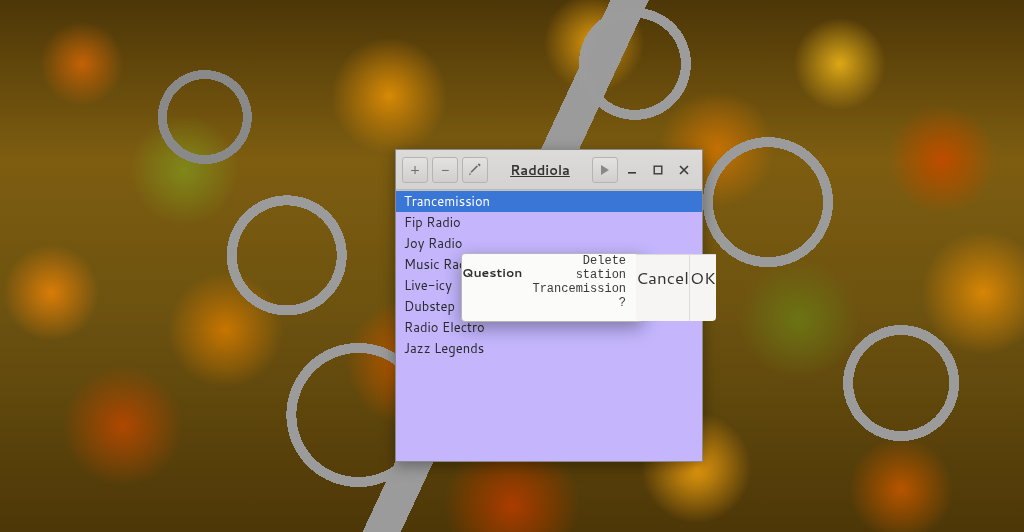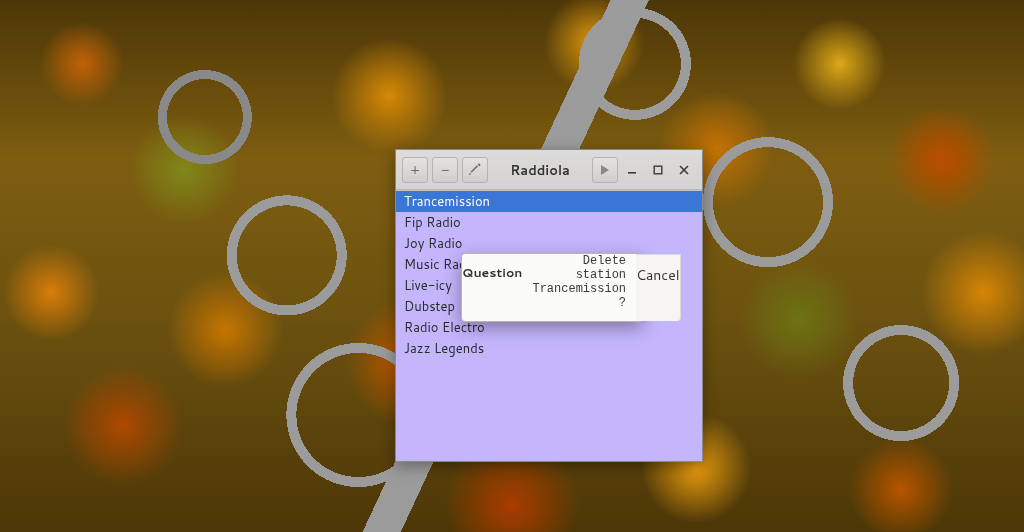--- a/index.html
+++ b/index.html
@@ -80,20 +80,21 @@
       font-size: 14px;
       cursor: pointer;
     }
     .tb-btn + .tb-btn { margin-left: 2px; }
     .title-text {
       flex: 1;
       text-align: center;
       font-weight: 700;
       color: #333;
       font-size: 13px;
+      text-decoration: underline;
     }
     .win-ctrl {
       width: 24px;
       height: 24px;
       display: flex;
       align-items: center;
       justify-content: center;
       color: #3a3a3a;
       cursor: pointer;
     }
@@ -141,21 +142,21 @@
       font-family: Liberation Mono, monospace;
     }
     .dialog-buttons {
       display: flex;
       border-top: 1px solid #dcdbd9;
     }
     .dlg-btn {
       flex: 1;
       text-align: center;
       padding: 10px 0;
-      font-size: 14px;
+      font-size: 17px;
       color: #333;
       cursor: pointer;
       background: #f6f5f3;
     }
     .dlg-btn:first-child { border-right: 1px solid #dcdbd9; border-bottom-left-radius: 4px; }
     .dlg-btn:last-child { border-bottom-right-radius: 4px; }
     .play-btn svg polygon { fill: #888; }
   </style>
 </head>
 <body>
@@ -212,14 +213,15 @@
     <div class="station">Radio Electro</div>
     <div class="station">Jazz Legends</div>
   </div>
 </div>
 
 <div class="dialog">
   <div class="dialog-title">Question</div>
   <div class="dialog-msg">Delete station Trancemission ?</div>
   <div class="dialog-buttons">
     <div class="dlg-btn">Cancel</div>
+    <div class="dlg-btn">OK</div>
   </div>
 </div>
 
 </body></html>

